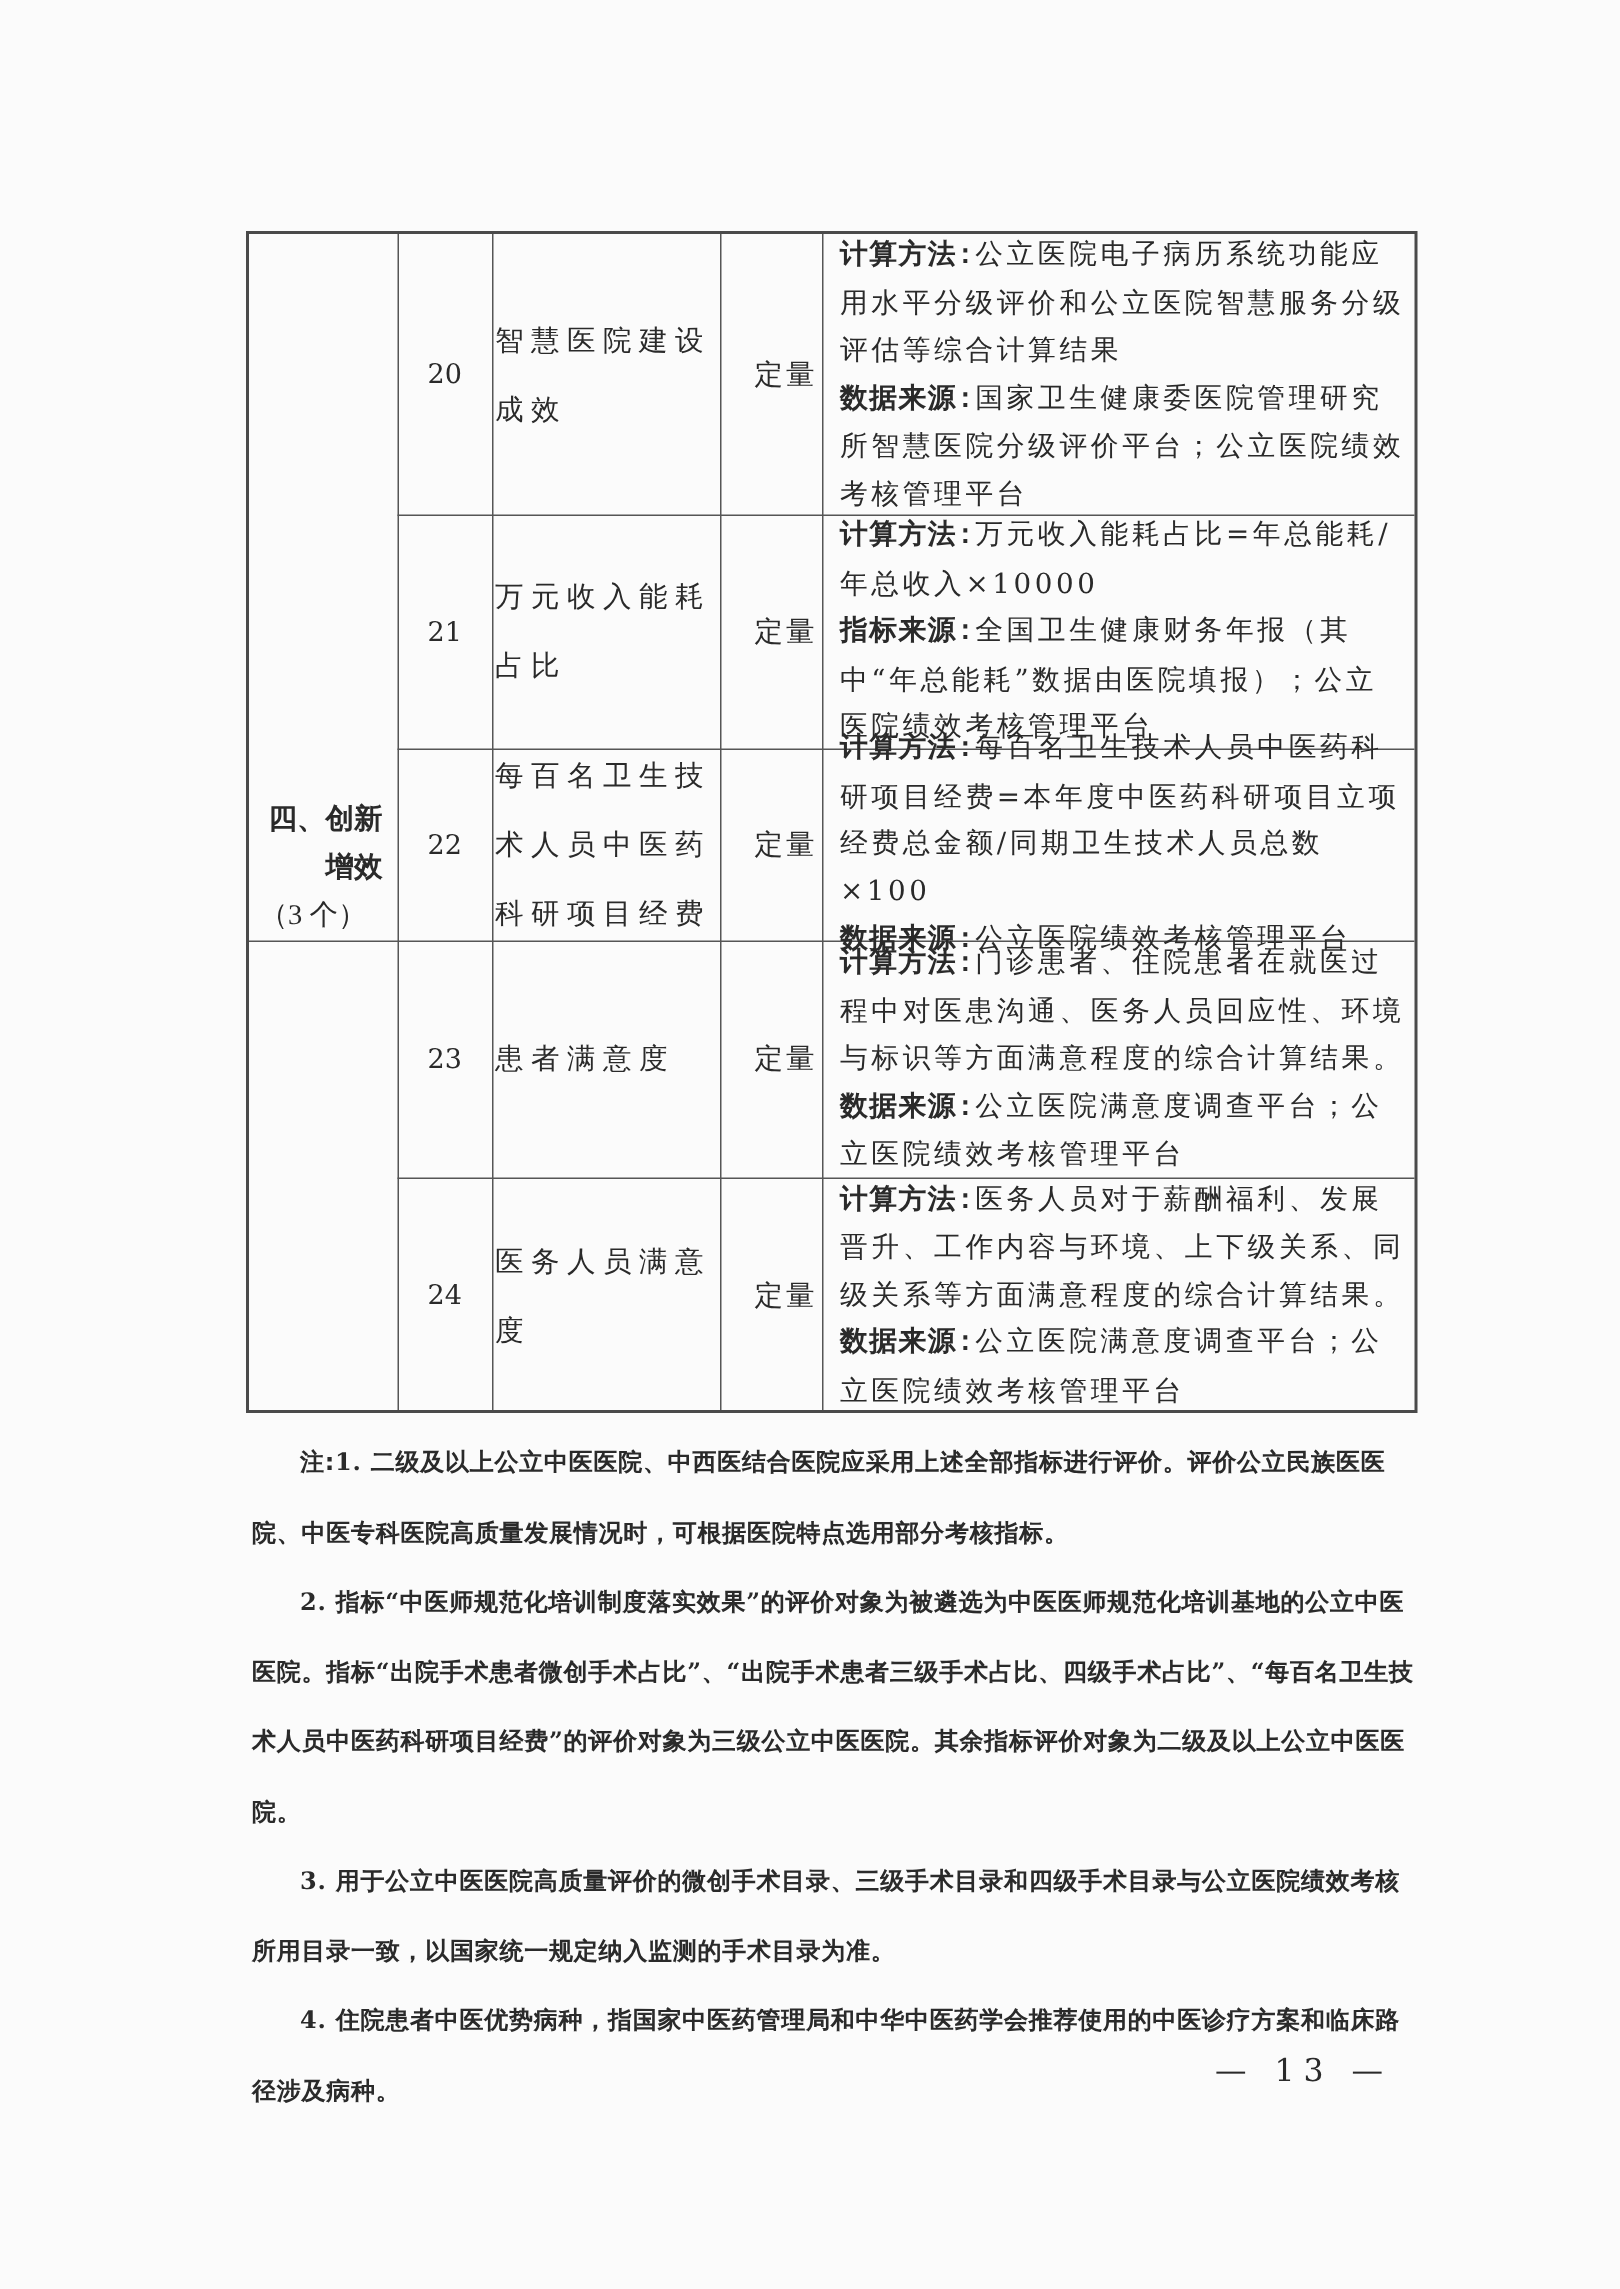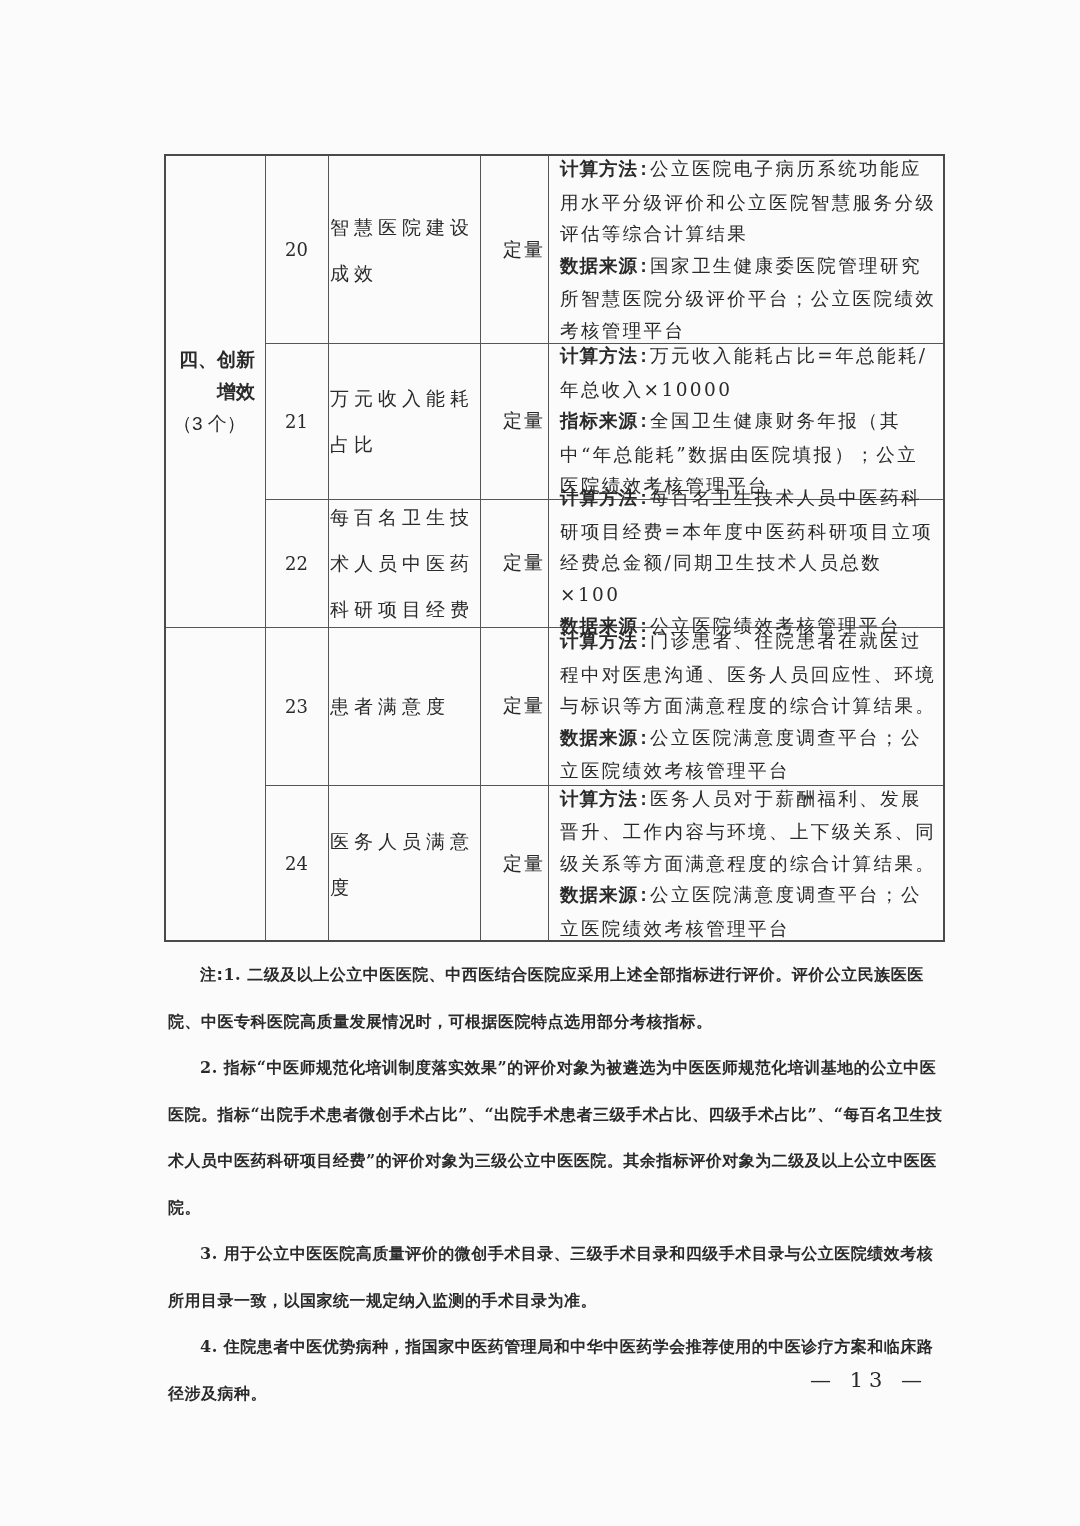--- a/index.html
+++ b/index.html
@@ -7,21 +7,21 @@
     width:1080px; height:1526px; background:#fbfbfb; position:relative; overflow:hidden;
     font-family: "DejaVu Serif", "Liberation Serif", serif; color:#2a2a2a;
   }
   .table {
     position:absolute; left:164px; top:154px; width:781px; height:788px;
     border:2px solid #4a4a4a; box-sizing:border-box;
   }
   .vline { position:absolute; top:0; bottom:0; width:0; border-left:1.5px solid #555; }
   .hline { position:absolute; height:0; border-top:1.5px solid #555; }
   .cell { position:absolute; box-sizing:border-box; display:flex; align-items:center; }
-  .cat { font-weight:bold; font-size:19px; line-height:32px; text-align:right; justify-content:center; flex-direction:column; padding-right:10px; font-family:Liberation Sans, sans-serif; }
+  .cat { font-weight:bold; font-size:19px; line-height:32px; text-align:right; justify-content:flex-end; flex-direction:column; padding-right:10px; font-family:Liberation Serif, serif; }
   .cat span { display:block; text-align:right; width:100%; }
   .cat .cnt { font-weight:normal; text-align:left; padding-left:14px; }
   .num { justify-content:center; font-size:18px; }
   .name { font-size:19px; line-height:46px; letter-spacing:5px; padding:0 2px; }
   .type { justify-content:center; font-size:19px; letter-spacing:2px;margin-left:10px; }
   .desc { font-size:18.5px; line-height:31.5px; letter-spacing:2.4px; padding:0 8px 0 12px; align-items:center; }
   .desc b { font-family:Liberation Mono, monospace; font-weight:bold; letter-spacing:1px; }
   .notes { position:absolute; left:168px; top:952px; width:780px; font-size:16px; line-height:46.5px; letter-spacing:0.5px;font-weight:bold; }
   .notes p { margin:0; }
   .notes .ind { text-indent:32px; }

